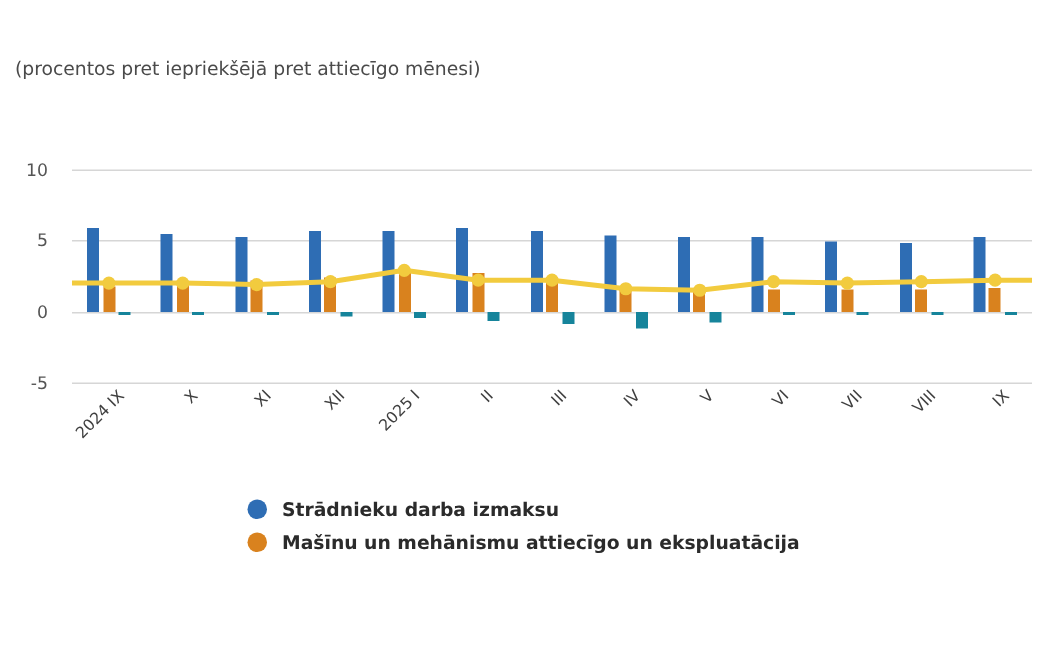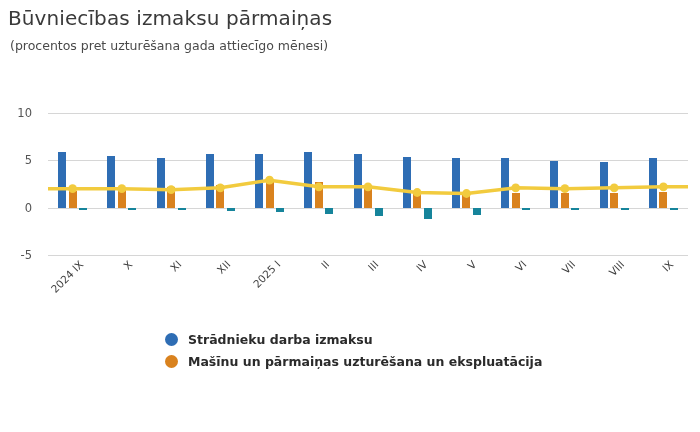--- a/index.html
+++ b/index.html
@@ -89,22 +89,21 @@
   .legend-label{
     font-size:12.5px;font-weight:bold;color:#2b2b2b;
     white-space:nowrap;
   }
 </style>
 </head>
 <body>
 
 <div id="chart-root">
 
-  <div class="title">Būvniecības izmaksu pārmaiņas</div>
-  <div class="subtitle">(procentos pret uzturēšana gada attiecīgo mēnesi)</div>
+  <div class="subtitle">(procentos pret iepriekšējā pret attiecīgo mēnesi)</div>
 
   <div class="plot" id="plot">
       <div class="gridline" style="top: 0px;"></div>
       <div class="ylabel" style="top: 0px;">10</div>
       <div class="gridline" style="top: 47.3333px;"></div>
       <div class="ylabel" style="top: 47.3333px;">5</div>
       <div class="gridline" style="top: 94.6667px;"></div>
       <div class="ylabel" style="top: 94.6667px;">0</div>
       <div class="gridline" style="top: 142px;"></div>
       <div class="ylabel" style="top: 142px;">-5</div>
@@ -210,17 +209,17 @@
     <div class="legend-row">
       <span class="legend-marker">
           <span class="dot" id="lm0" style="background: rgb(46, 109, 180);"></span>
         </span>
       <span class="legend-label">Strādnieku darba izmaksu</span>
     </div>
     <div class="legend-row">
       <span class="legend-marker">
           <span class="dot" id="lm1" style="background: rgb(217, 130, 30);"></span>
         </span>
-      <span class="legend-label">Mašīnu un pārmaiņas uzturēšana un ekspluatācija</span>
+      <span class="legend-label">Mašīnu un mehānismu attiecīgo un ekspluatācija</span>
     </div>
   </div>
 
 </div>
 
 </body></html>

